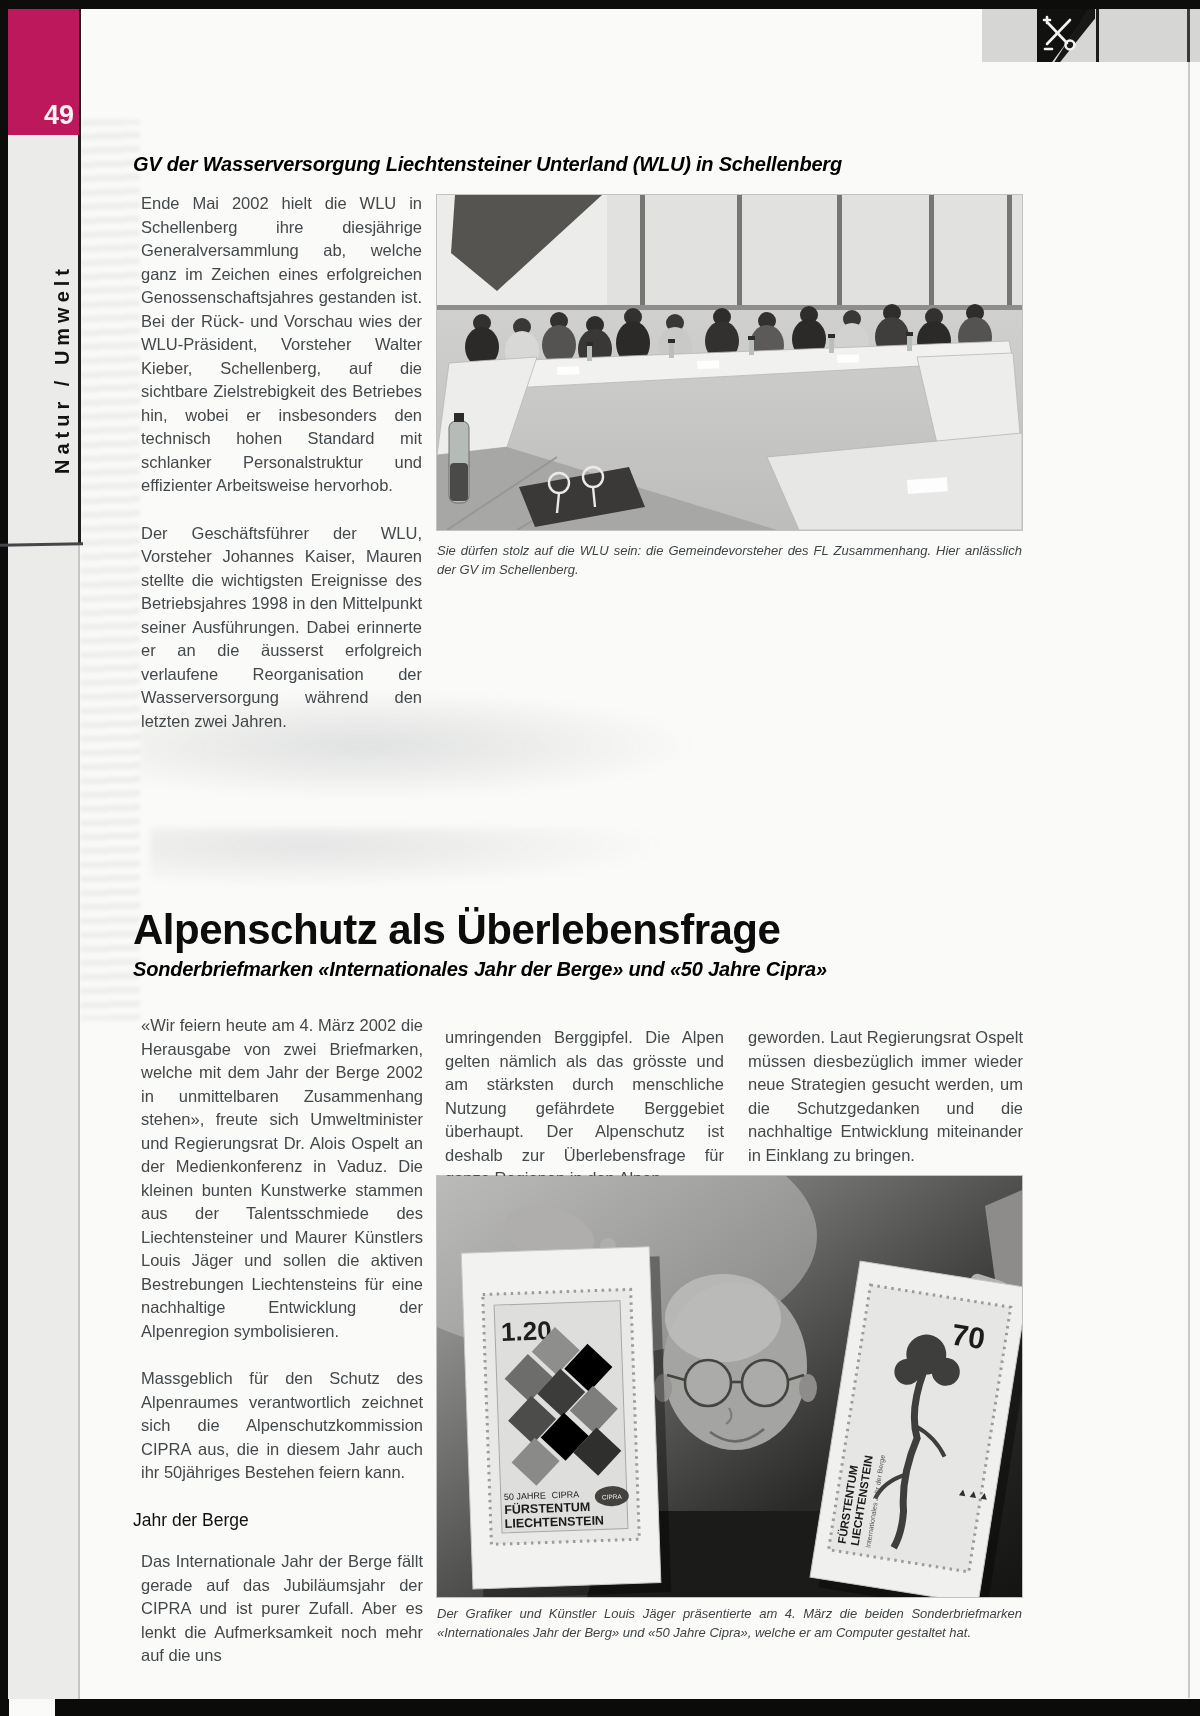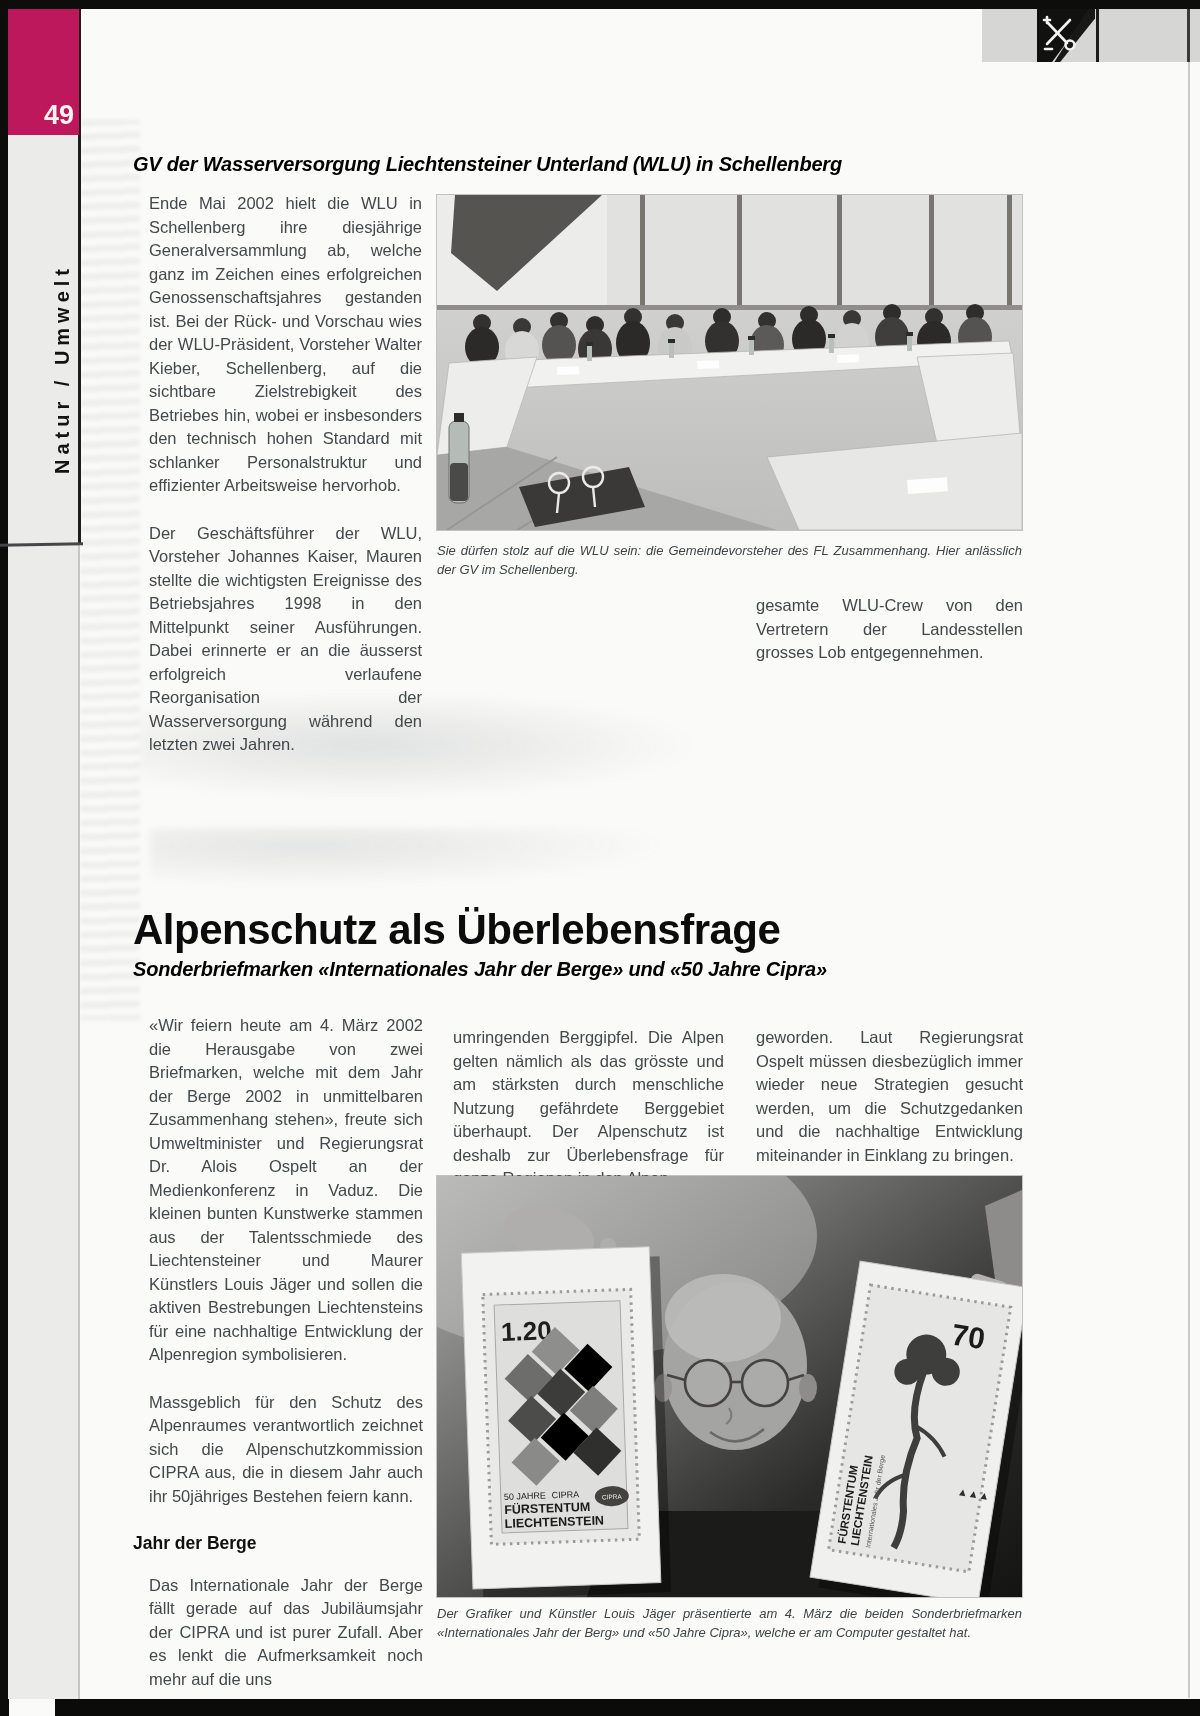--- a/index.html
+++ b/index.html
@@ -40,23 +40,23 @@
   .pageno{position:absolute;right:5px;bottom:4px;color:#f4f4f2;font-size:27px;font-weight:bold;letter-spacing:0;}
   .side-rule{position:absolute;left:78px;top:9px;width:3px;height:536px;background:#1e1e1c;}
   .side-rule-faint{position:absolute;left:78px;top:545px;width:2px;height:1154px;background:#c6c6c4;}
   .side-hline{position:absolute;left:0;top:543px;width:83px;height:3px;background:#46464a;transform:rotate(-1.2deg);}
   .v-label{position:absolute;left:51px;top:474px;transform:rotate(-90deg);transform-origin:left top;
     white-space:nowrap;font-size:20px;font-weight:bold;letter-spacing:5px;color:#131311;}
   
   .h1{position:absolute;left:133px;font-size:42px;font-weight:bold;color:#0c0c0c;letter-spacing:-.5px;white-space:nowrap;}
   .sub{position:absolute;left:133px;font-size:20px;font-weight:bold;font-style:italic;color:#000000;white-space:nowrap;letter-spacing:-.2px;}
   .col{position:absolute;font-size:16.5px;line-height:23.5px;text-align:justify;color:#43484b;}
-  .col p{margin:0 0 24px 16px;}
+  .col p{margin:0 0 24px 8px;}
   .col p:last-child{margin-bottom:0;}
-  .col .crosshead{font-weight:bold;color:#101010;font-size:17.5px;margin:6px 0 18px 0;text-align:left;}
+  .col .crosshead{font-weight:normal;color:#101010;font-size:17.5px;margin:6px 0 18px 0;text-align:left;}
   .caption{position:absolute;font-size:13px;line-height:19px;font-style:italic;color:#3f4447;text-align:justify;}
   .photo{position:absolute;overflow:hidden;box-shadow:0 0 0 1px rgba(90,90,88,.35);}
   .divider{position:absolute;left:133px;top:826px;width:890px;height:2px;background:#73737
 1;opacity:.85;}
 </style>
 </head>
 <body>
 
 <div class="page">
 
@@ -233,23 +233,20 @@
             <line x1="122" y1="298" x2="120" y2="318"></line>
           <circle cx="156" cy="282" r="10"></circle>
             <line x1="156" y1="292" x2="158" y2="312"></line>
         </g>
       </g>
     </svg>
   </div>
 
   <div class="caption" style="left:437px;top:541px;width:585px;">Sie dürfen stolz auf die WLU sein: die Gemeindevorsteher des FL Zusammenhang. Hier anlässlich der GV im Schellenberg.</div>
 
-  <div class="col" style="left:740px;top:594px;width:283px;">
-    <p>gesamte WLU-Crew von den Vertretern der Landesstellen grosses Lob entgegennehmen.</p>
-  </div>
 
   <div class="divider"></div>
 
   <h1 class="h1" style="top:878px;">Alpenschutz als Überlebensfrage</h1>
   <div class="sub" style="top:958px;">Sonderbriefmarken «Internationales Jahr der Berge» und «50 Jahre Cipra»</div>
 
   <div class="col" style="left:133px;top:1014px;width:290px;">
     <p>«Wir feiern heute am 4. März 2002 die Herausgabe von zwei Briefmarken, welche mit dem Jahr der Berge 2002 in unmittelbaren Zusammenhang stehen», freute sich Umweltminister und Regierungsrat Dr. Alois Ospelt an der Medienkonferenz in Vaduz. Die kleinen bunten Kunstwerke stammen aus der Talentsschmiede des Liechtensteiner und Maurer Künstlers Louis Jäger und sollen die aktiven Bestrebungen Liechtensteins für eine nachhaltige Entwicklung der Alpenregion symbolisieren.</p>
     <p>Massgeblich für den Schutz des Alpenraumes verantwortlich zeichnet sich die Alpenschutzkommission CIPRA aus, die in diesem Jahr auch ihr 50jähriges Bestehen feiern kann.</p>
     <p class="crosshead">Jahr der Berge</p>

